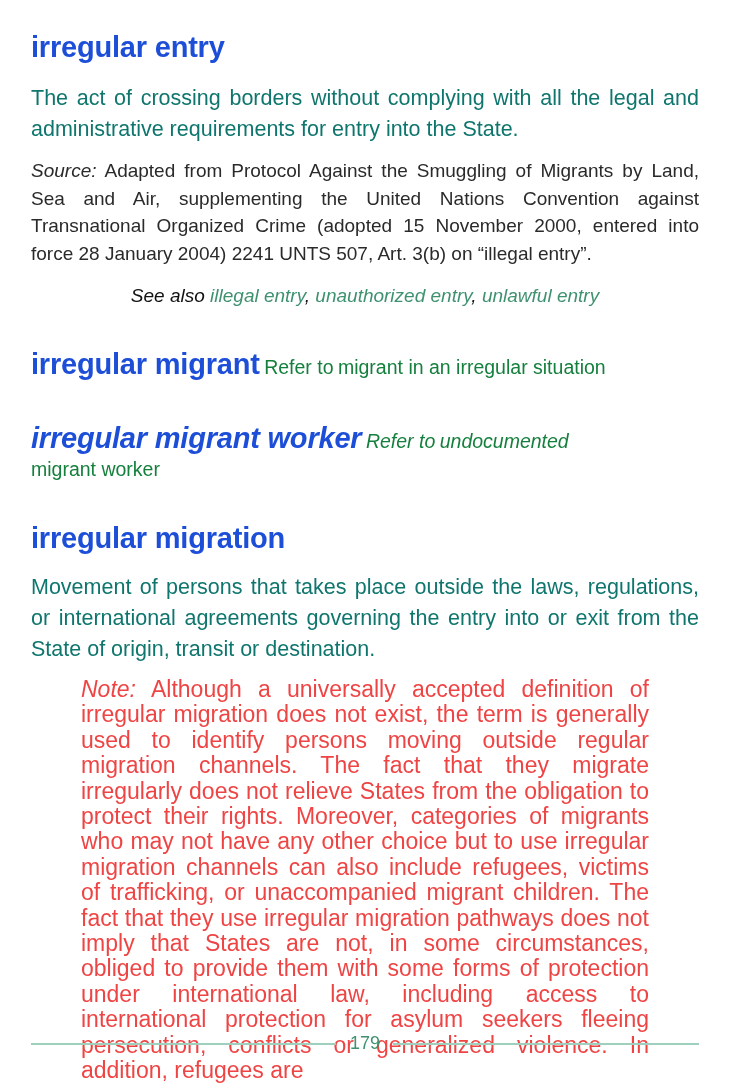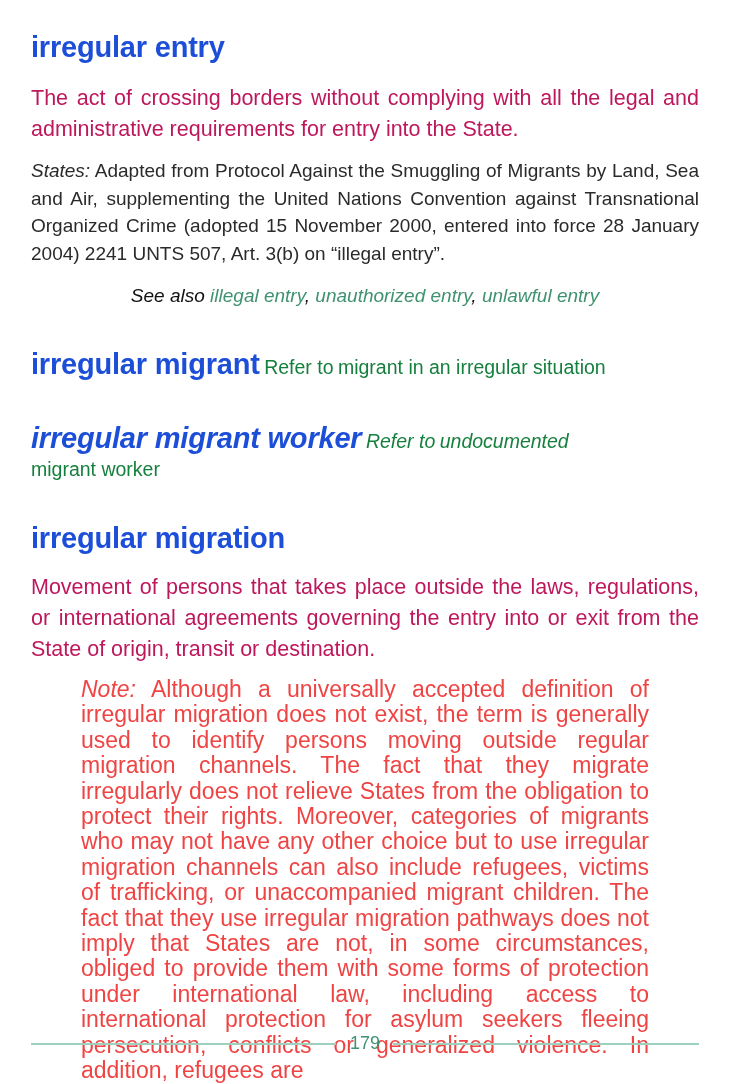--- a/index.html
+++ b/index.html
@@ -2,21 +2,21 @@
 <html><head>
 <meta charset="utf-8">
 <style>
   html, body { margin:0; padding:0; background:#ffffff; }
   body { width:731px; height:1084px; position:relative; overflow:hidden;
          font-family:"Liberation Sans", sans-serif; color:#1a1a1a; }
   .page { position:absolute; left:31px; top:0; width:668px; }
   .green { color:#3f9170; }
   .term { font-weight:bold; font-size:29px; color:#1d4ed8; letter-spacing:-0.2px; }
   .abs { position:absolute; left:0; width:668px; }
-  .def { font-size:21.5px; line-height:31px; color:#be185d; text-align:justify; }
+  .def { font-size:21.5px; line-height:31px; color:#0f766e; text-align:justify; }
   .src { font-size:19px; line-height:27.5px; color:#2a2a2a; text-align:justify; }
   .see { font-size:19px; line-height:27px; color:#111; font-style:italic; }
   .see .green { font-style:italic; }
   .ref { font-size:19.5px; color:#15803d; }
   .note { position:absolute; left:50px; width:568px; font-size:23px; line-height:25.4px;
           color:#ef4444; text-align:justify; }
   .footer { position:absolute; top:1030px; left:31px; width:668px; height:26px; }
   .footer .line { position:absolute; top:13px; height:2px; background:#9fcfbd; }
   .footer .num { position:absolute; left:316px; width:36px; text-align:center;
                  font-size:18px; color:#3f9170; line-height:26px; }
@@ -24,21 +24,21 @@
 </head>
 <body>
 
 <div class="page">
 
   <div class="abs term" style="top:31px;">
     <span>irregular entry</span>
   </div>
   <div class="abs def" style="top:83px;">The act of crossing borders without complying with all the legal and administrative requirements for entry into the State.</div>
   <div class="abs src" style="top:157px;">
-    <i>States:</i><span> Adapted from Protocol Against the Smuggling of Migrants by Land, Sea and Air, supplementing the United Nations Convention against Transnational Organized Crime (adopted 15 November 2000, entered into force 28 January 2004) 2241 UNTS 507, Art. 3(b) on “illegal entry”.</span>
+    <i>Source:</i><span> Adapted from Protocol Against the Smuggling of Migrants by Land, Sea and Air, supplementing the United Nations Convention against Transnational Organized Crime (adopted 15 November 2000, entered into force 28 January 2004) 2241 UNTS 507, Art. 3(b) on “illegal entry”.</span>
   </div>
   <div class="abs see" style="top:282px;text-align:center;">
     <span>See also </span><a class="green">illegal entry</a><span>, </span><a class="green">unauthorized entry</a><span>, </span><a class="green">unlawful entry</a>
   </div>
 
   <div class="abs" style="top:348px;">
     <span class="term">irregular migrant</span>
     <span class="ref">Refer to</span>
     <a class="ref green">migrant in an irregular situation</a>
   </div>

